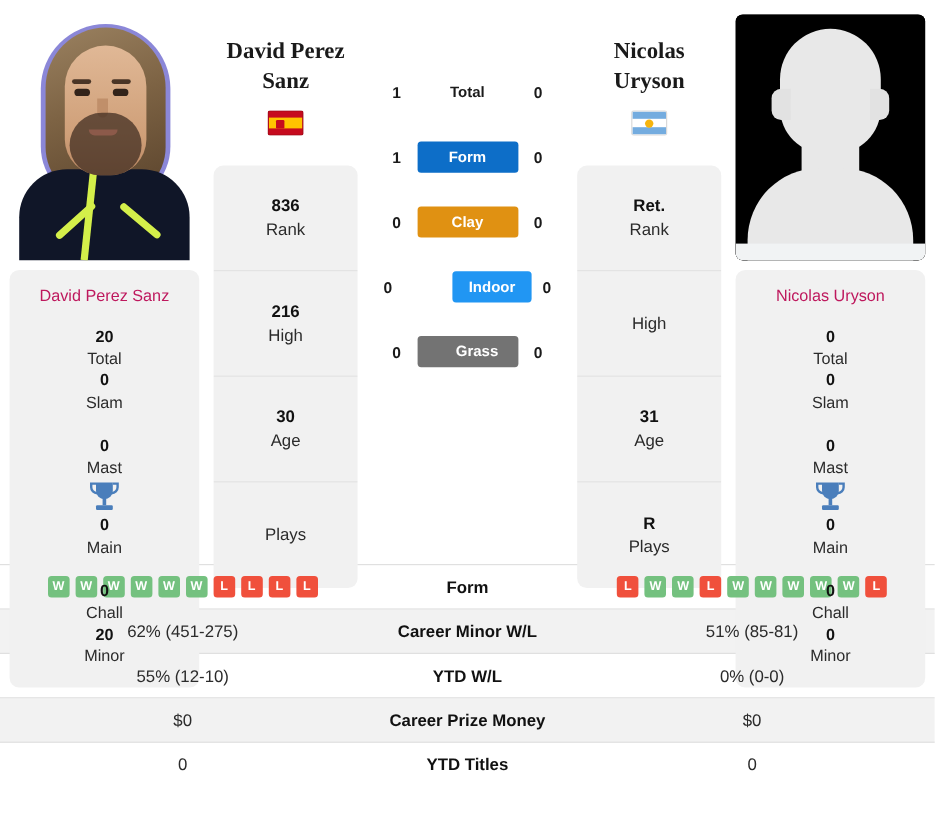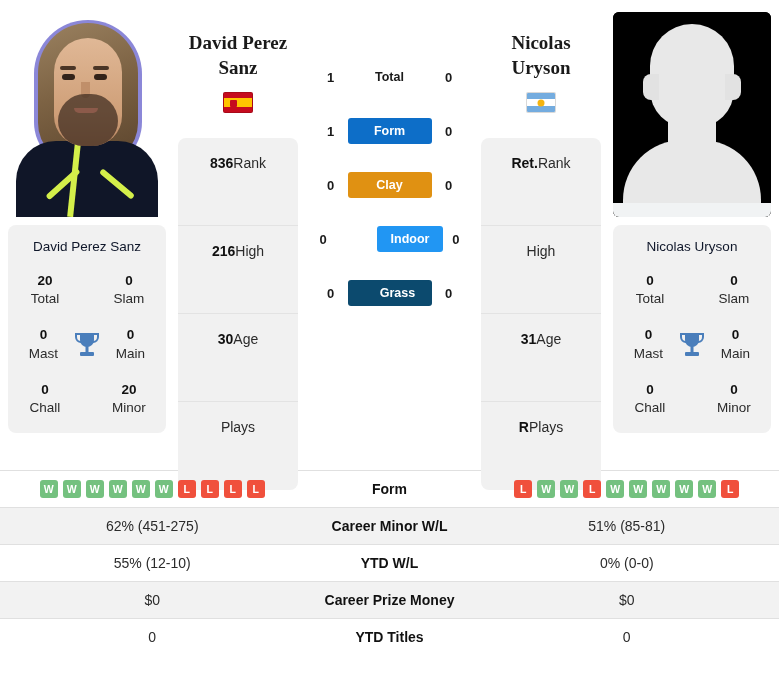--- a/index.html
+++ b/index.html
@@ -125,29 +125,30 @@
   .summary-card {
     margin-top: 8px;
     background: #f1f1f1;
     border-radius: 8px;
     padding: 14px 6px 14px 6px;
     width: 158px;
   }
   .summary-name {
     text-align: center;
     font-size: 13.5px;
-    color: #0f172a;
+    color: #be185d;
     margin-bottom: 18px;
   }
   .sum-row {
     display: flex;
     align-items: center;
     justify-content: space-between;
     margin-bottom: 18px;
     position: relative;
+    flex-direction: column;
   }
   .sum-row:last-child { margin-bottom: 2px; }
   .sum-cell { width: 62px; text-align: center; }
   .sum-val { font-size: 13.5px; font-weight: bold; color: #111; line-height: 1.35; }
   .sum-lab { font-size: 13.5px; color: #2b2b2b; line-height: 1.35; }
   .trophy { width: 28px; height: 30px; position: relative; }
   .trophy svg { display: block; }
 
   
   .mid-col { width: 120px; flex: 0 0 120px; margin: 0 12px; }
@@ -188,21 +189,21 @@
     background: #f1f1f1;
     border-radius: 8px;
     overflow: hidden;
   }
   .rank-cell {
     padding: 16px 4px;
     text-align: center;
     border-bottom: 1px solid #e3e3e3;
     min-height: 88px;
     display: flex;
-    flex-direction: row;
+    flex-direction: column;
     justify-content: center;
   }
   .rank-cell:last-child { border-bottom: none; }
   .rank-val { font-size: 14px; font-weight: bold; color: #111; line-height: 1.4; }
   .rank-lab { font-size: 14px; color: #2b2b2b; line-height: 1.4; }
   .rank-val:empty { display: none; }
 
   
   .center-col {
     flex: 1 1 auto;
@@ -398,21 +399,21 @@
         <div class="surf-pill" id="pill-clay" style="background: rgb(224, 145, 18);">Clay</div>
         <div class="surf-score">0</div>
       </div>
       <div class="surf-row">
         <div class="surf-score">0</div>
         <div class="surf-pill" id="pill-indoor" style="background: rgb(33, 150, 243); margin-left: 41px;">Indoor</div>
         <div class="surf-score">0</div>
       </div>
       <div class="surf-row">
         <div class="surf-score">0</div>
-        <div class="surf-pill" id="pill-grass" style="background: #0c4a6e; padding-left: 16px;">Grass</div>
+        <div class="surf-pill" id="pill-grass" style="background: #737373; padding-left: 16px;">Grass</div>
         <div class="surf-score">0</div>
       </div>
     </div>
 
     <div class="mid-col right">
       <div class="pname">
         <span>Nicolas</span><br>
         <span>Uryson</span>
       </div>
       <div class="flag-wrap">

